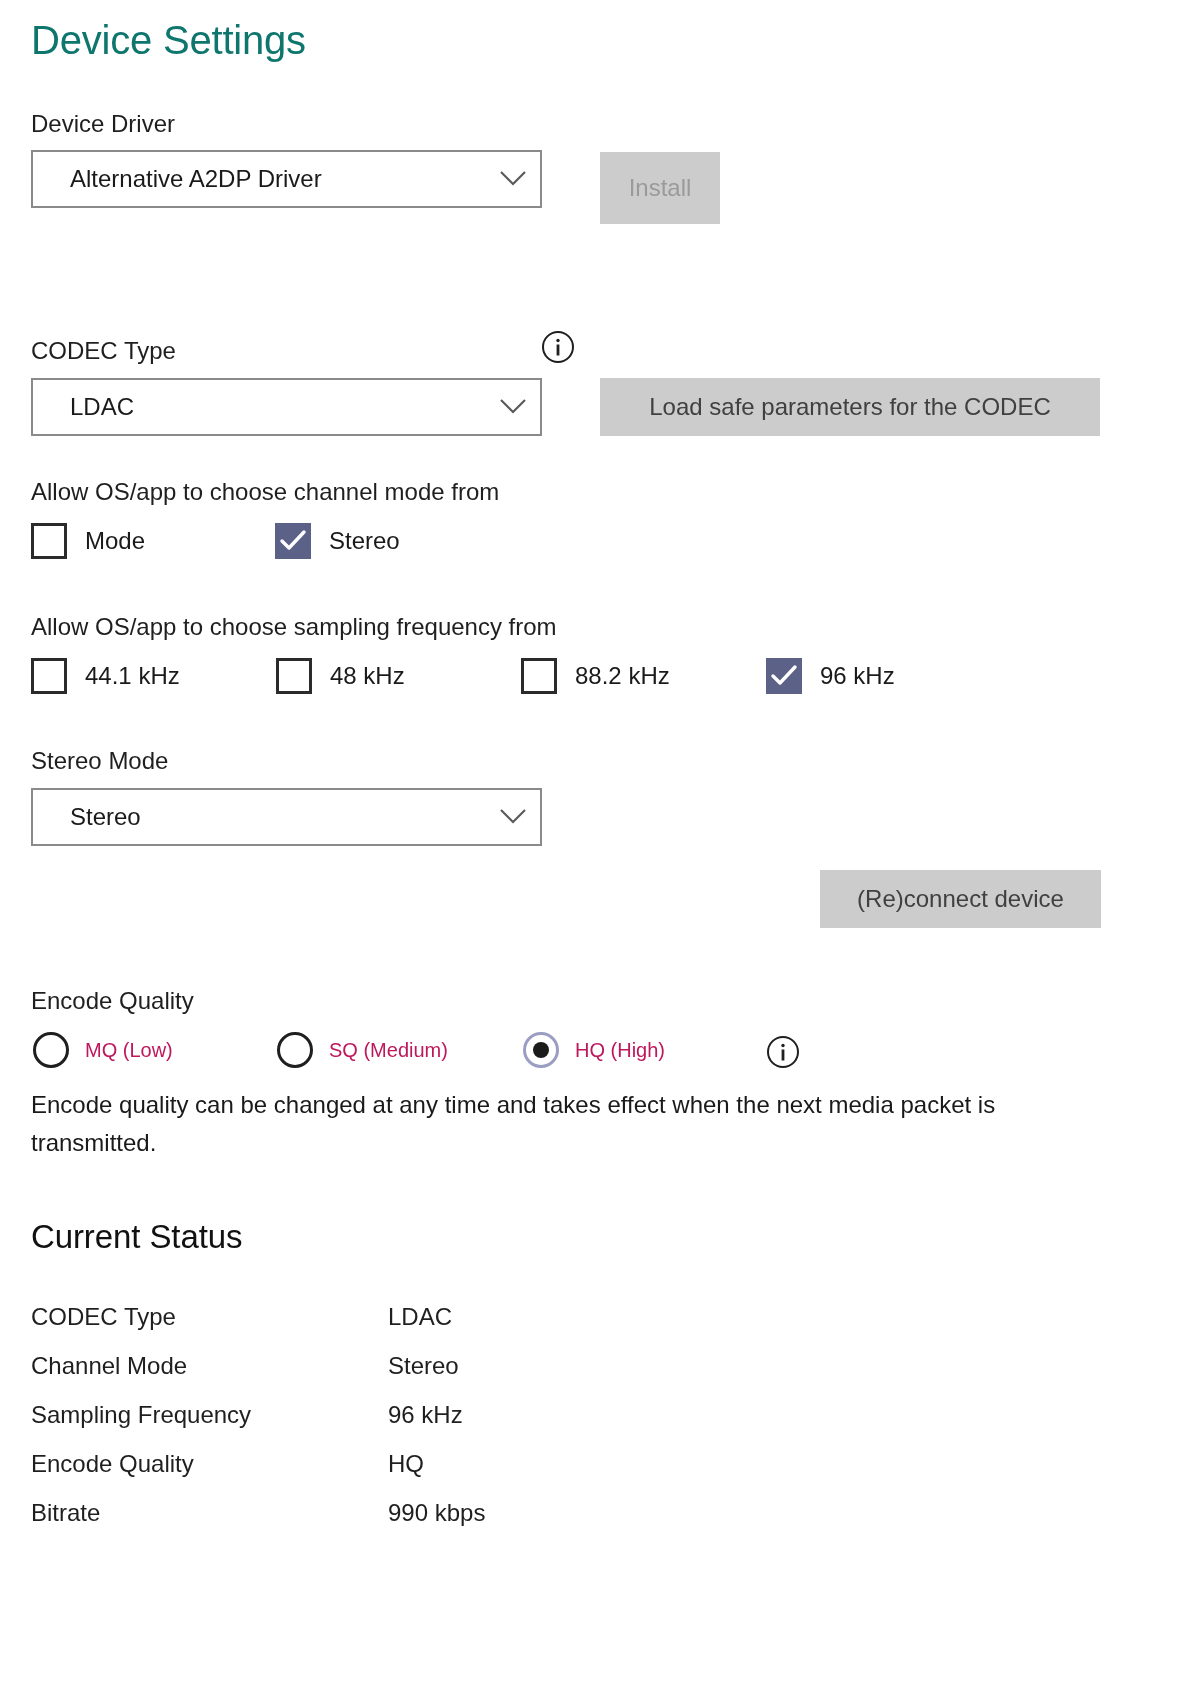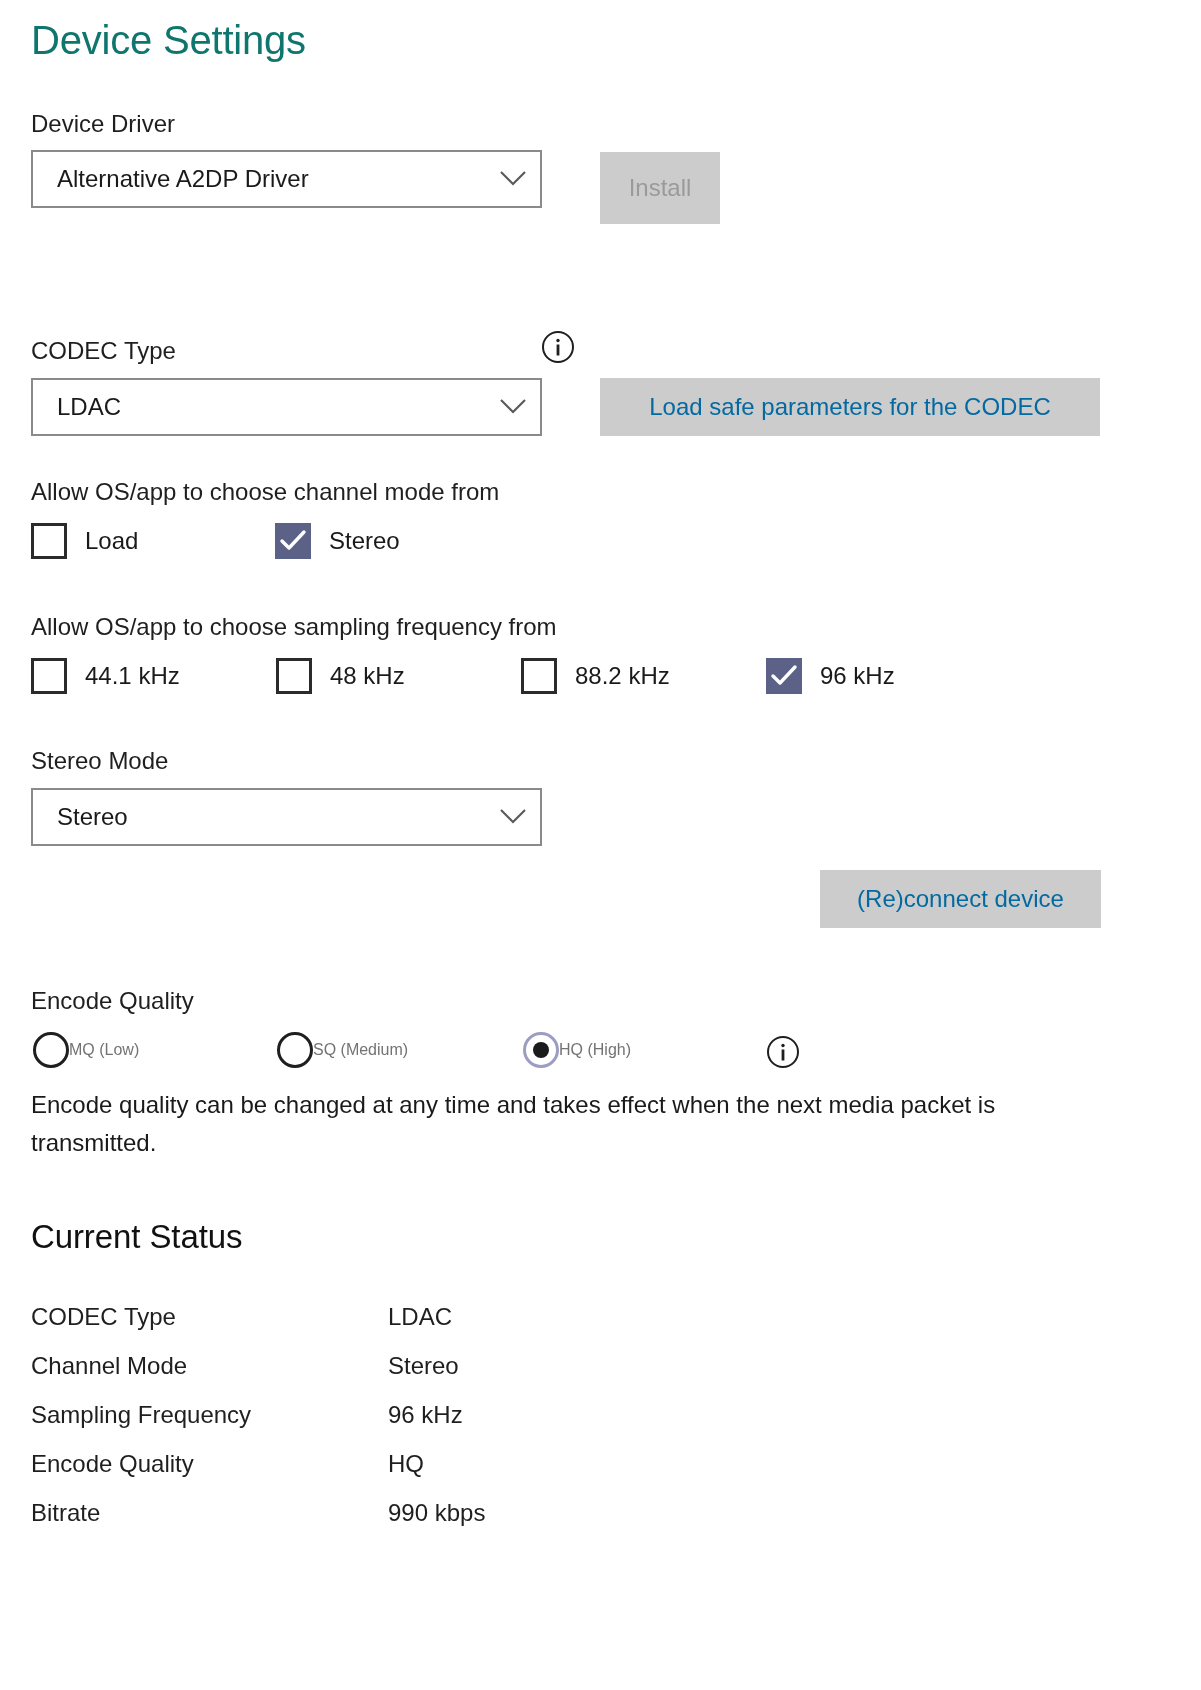--- a/index.html
+++ b/index.html
@@ -63,20 +63,21 @@
     align-items: center;
     padding: 0 0 0 24px;
   }
   .combo .val {
     font-size: 24px;
     font-weight: 400;
     color: #1a1a1a;
     white-space: nowrap;
     flex: 1 1 auto;
     overflow: hidden;
+    margin-left: 13px;
   }
   .combo .chev {
     width: 54px;
     height: 100%;
     display: flex;
     align-items: center;
     justify-content: center;
     flex: 0 0 auto;
   }
   .combo .chev svg { display: block; }
@@ -86,21 +87,21 @@
     position: absolute;
     box-sizing: border-box;
     background: #cccccc;
     border: none;
     display: flex;
     align-items: center;
     justify-content: center;
     font-family: "Liberation Sans", sans-serif;
     font-size: 24px;
     font-weight: 400;
-    color: #0369a1;
+    color: #404040;
     white-space: nowrap;
     padding: 0 18px;
     cursor: pointer;
   }
   .btn.disabled {
     color: #9a9a9a;
     cursor: default;
   }
 
   
@@ -161,22 +162,23 @@
     content: "";
     position: absolute;
     left: 7px;
     top: 7px;
     width: 16px;
     height: 16px;
     border-radius: 50%;
     background: #1b1b1b;
   }
   .radio-label {
-    font-size: 16px;
-    color: #737373;
+    font-size: 20px;
+    color: #be185d;
+    margin-left: 16px;
   }
 
   
   .info-icon {
     position: absolute;
     width: 34px;
     height: 34px;
     cursor: pointer;
   }
   .info-icon svg { display: block; }
@@ -249,21 +251,21 @@
   </div>
 
   <div class="btn" style="left:600px; top:378px; width:500px; height:58px;">Load safe parameters for the CODEC</div>
 
   <div class="lbl" style="left:31px; top:478px;">Allow OS/app to choose channel mode from</div>
 
   <div class="chk-row" style="left:0; top:523px; width:1201px; height:40px;">
 
     <label class="chk-item" style="left:31px; top:0;">
       <span class="chk-box"></span>
-      <span class="chk-label">Load</span>
+      <span class="chk-label">Mode</span>
     </label>
 
     <label class="chk-item" style="left:275px; top:0;">
       <span class="chk-box on">
         <svg width="28" height="26" viewBox="0 0 28 26">
           <polyline points="3,13 10,20 25,4" fill="none" stroke="#ffffff" stroke-width="3.4" stroke-linecap="round" stroke-linejoin="round"></polyline>
         </svg>
       </span>
       <span class="chk-label">Stereo</span>
     </label>

